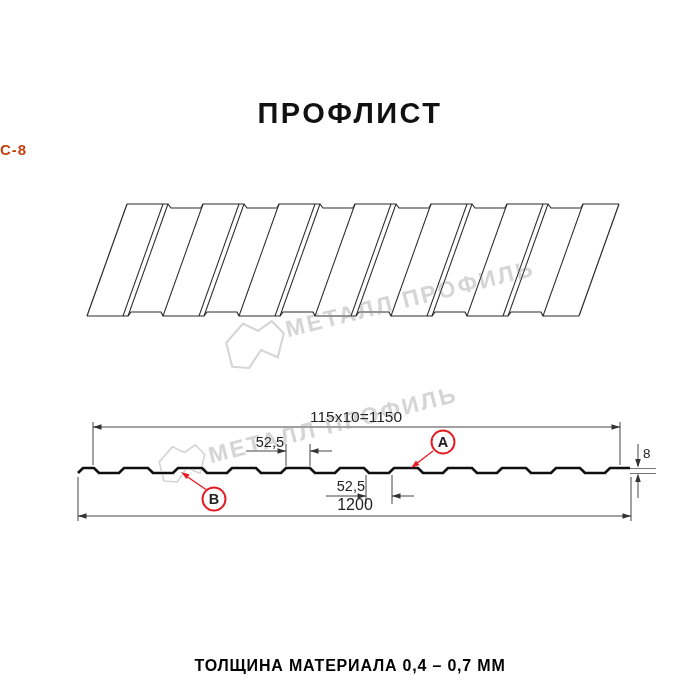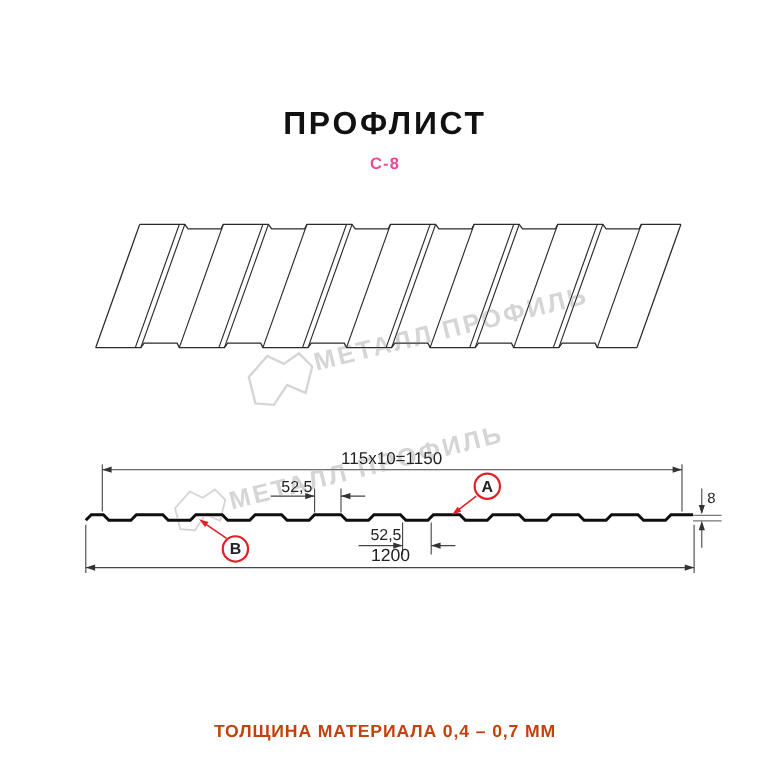--- a/index.html
+++ b/index.html
@@ -1,23 +1,23 @@
 <!DOCTYPE html>
 <html><head>
 <meta charset="utf-8">
 <style>
   html,body{margin:0;padding:0;background:#fff;}
   #page{position:relative;width:700px;height:700px;background:#ffffff;overflow:hidden;
         font-family:"Liberation Sans",sans-serif;margin-top:40px;}
   .title{position:absolute;left:0;top:57px;width:700px;text-align:center;
          font-size:29px;font-weight:800;letter-spacing:2.5px;color:#111;}
-  .subtitle{position:absolute;left:0;top:101px;width:700px;text-align:center;
-            font-size:15px;font-weight:600;letter-spacing:1px;color:#ec4899;}
+  .subtitle{position:absolute;left:0;top:101px;width:700px;text-align:left;
+            font-size:15px;font-weight:600;letter-spacing:1px;color:#c2410c;}
   .footer{position:absolute;left:0;top:617px;width:700px;text-align:center;
-          font-size:16px;font-weight:600;letter-spacing:0.8px;color:#c2410c;}
+          font-size:16px;font-weight:600;letter-spacing:0.8px;color:#000000;}
   svg{position:absolute;overflow:visible;}
   #iso{left:70px;top:145px;width:560px;height:165px;}
   #xsec{left:40px;top:350px;width:630px;height:150px;}
   #iso path, #iso line{stroke:#2b2b2b;fill:none;}
   #xsec text{font-family:"Liberation Sans",sans-serif;fill:#222;}
   .dimline{stroke:#444;stroke-width:1;fill:none;}
   .witness{stroke:#777;stroke-width:1;fill:none;}
   .dimarrow{fill:#333;stroke:none;}
   .red-stroke{stroke:#e31e24;fill:none;}
   .red-fill{fill:#e31e24;stroke:none;}

